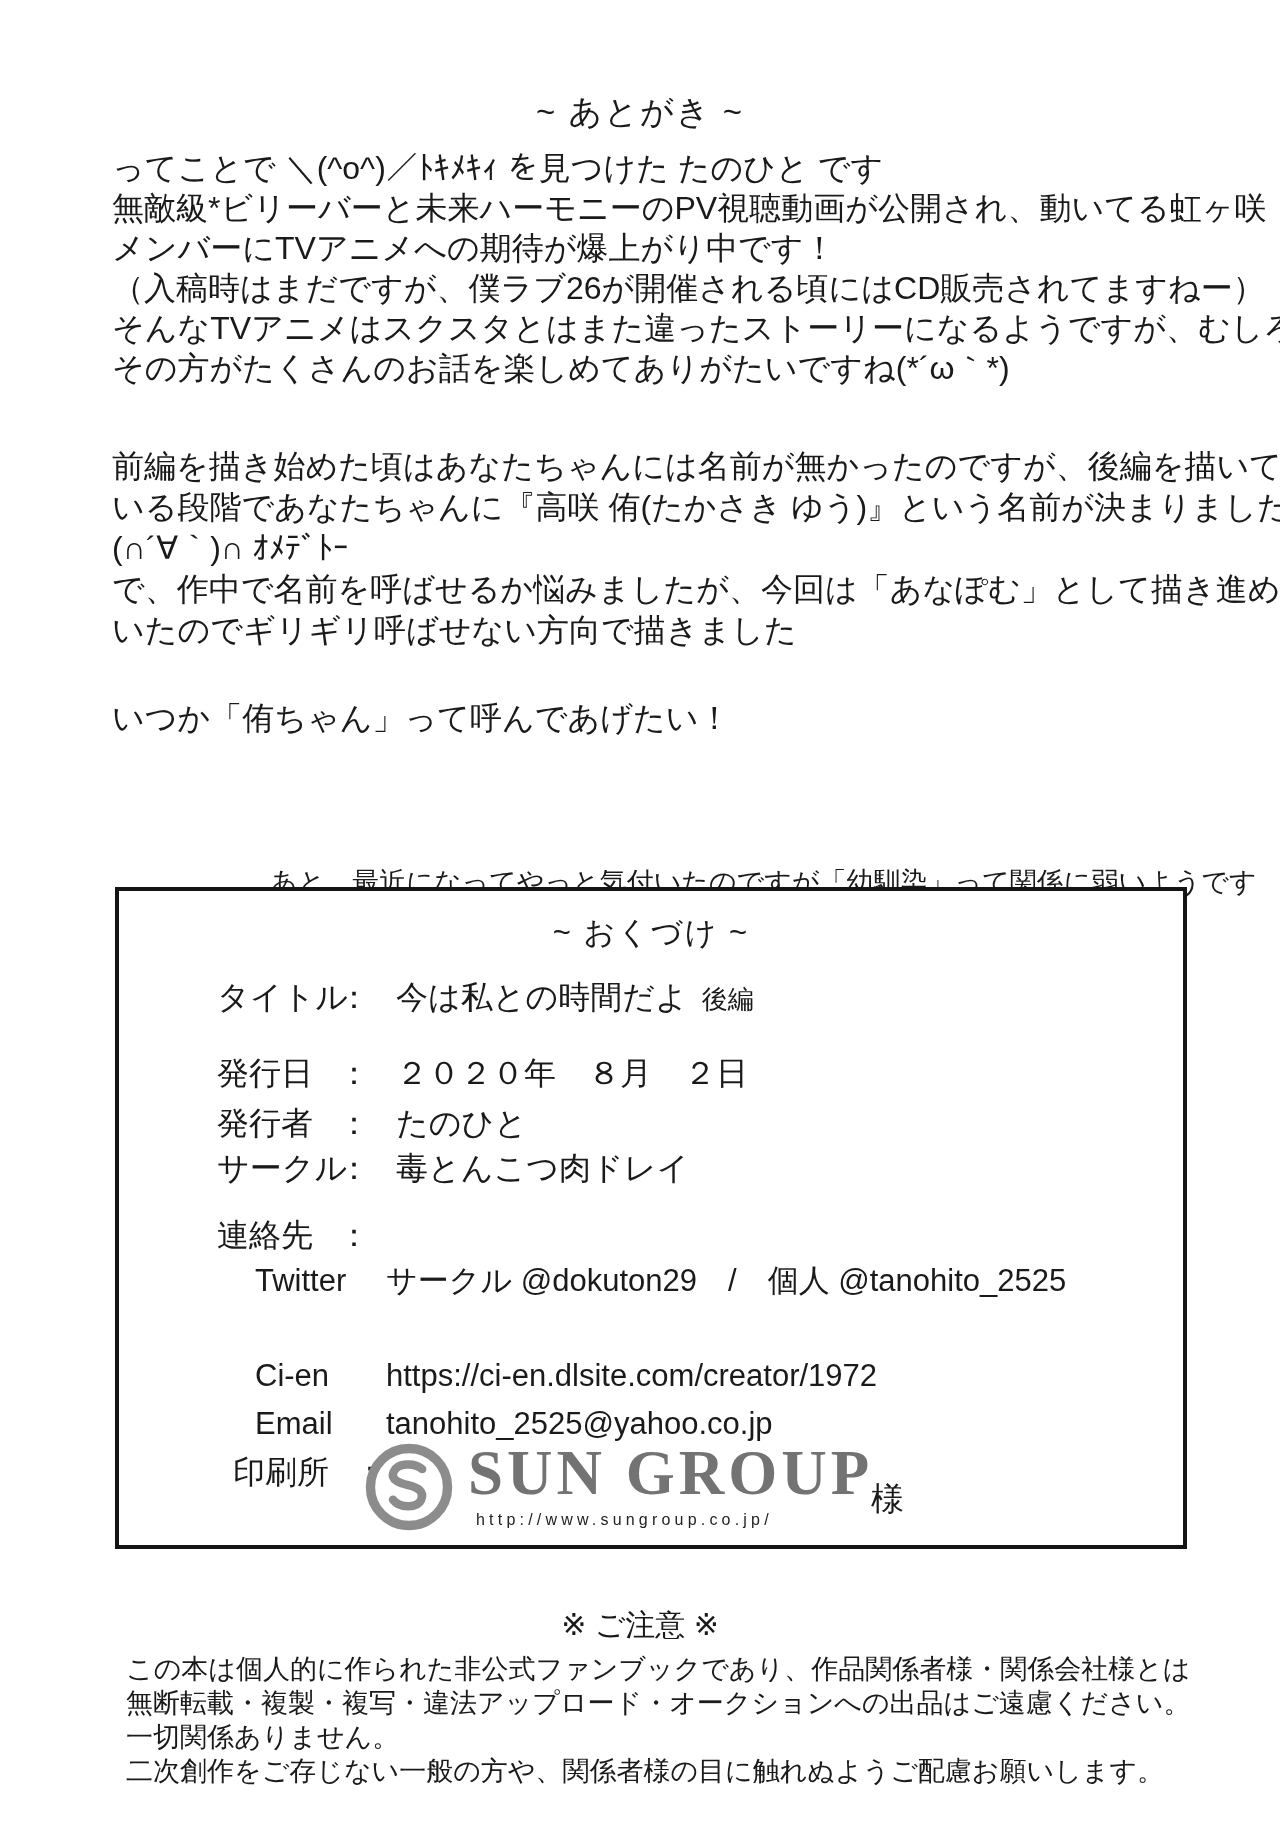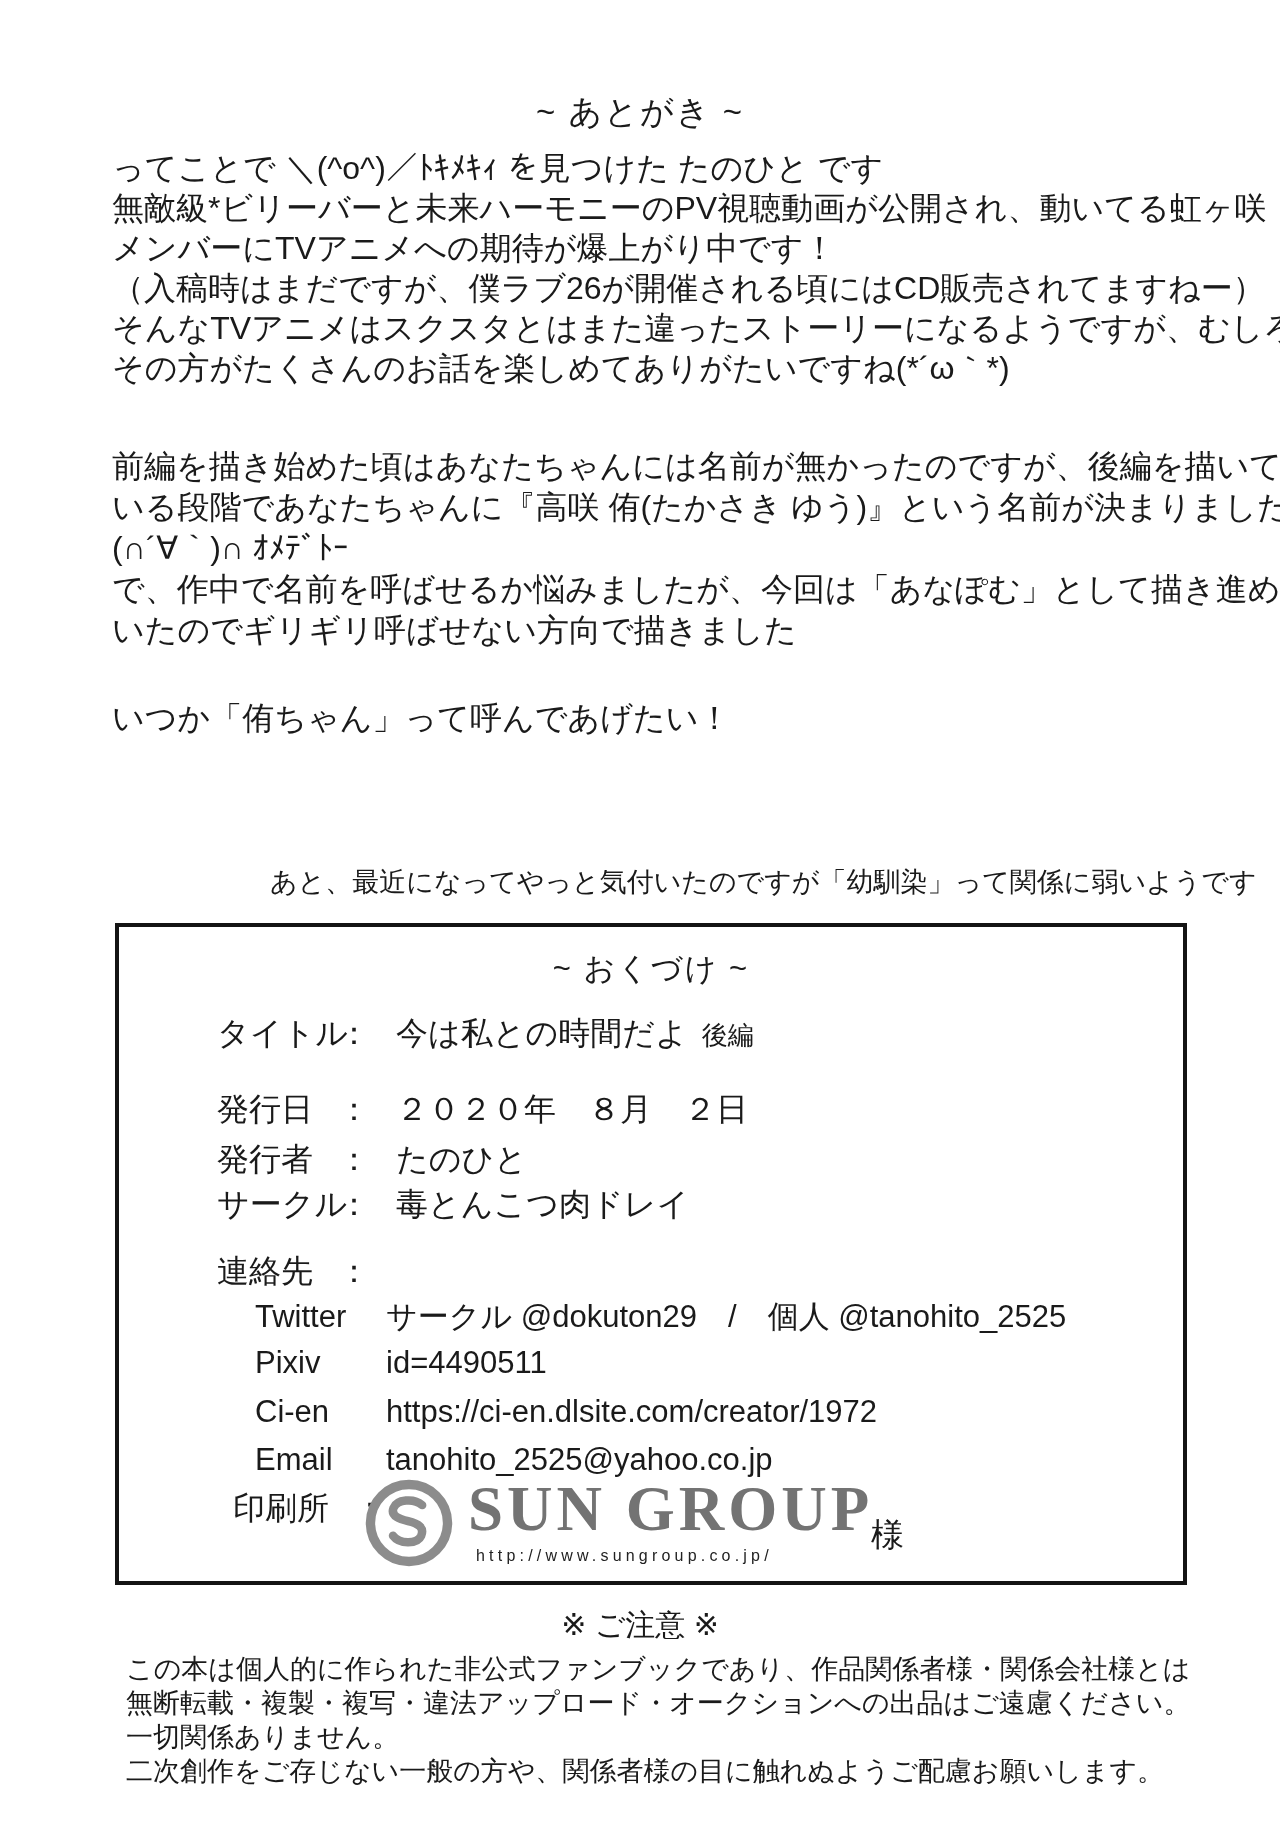--- a/index.html
+++ b/index.html
@@ -19,21 +19,21 @@
   .atogaki-title { top: 90px; font-size: 33px; font-weight: 400; letter-spacing: 2px; }
 
   .para { position: absolute; left: 112px; font-size: 32px; line-height: 41px; white-space: nowrap; }
   .para-1 { top: 148px; line-height: 40px; }
   .para-2 { top: 446px; }
   .para-3 { top: 698px; }
   .para-4 { position: absolute; left: 270px; top: 864px; font-size: 27px; white-space: nowrap; }
 
   .colophon-box {
     position: absolute;
-    left: 115px; top: 923px;
+    left: 115px; top: 887px;
     width: 1072px; height: 662px;
     border: 4px solid #141414;
     background: #ffffff;
   }
   .oku-title { position: absolute; top: 21px; left: 0; width: 100%; text-align: center; font-size: 31px; letter-spacing: 2px; }
 
   .c-row { position: absolute; left: 98px; font-size: 32px; white-space: nowrap; }
   .c-row .lbl { display: inline-block; width: 121px; }
   .c-row .sep { display: inline-block; }
   .c-row .val { margin-left: 26px; }
@@ -116,23 +116,20 @@
       <span class="lbl">サークル</span><span class="sep">：</span><span class="val">毒とんこつ肉ドレイ</span>
     </div>
 
     <div class="c-row row-contact">
       <span class="lbl">連絡先</span><span class="sep">：</span>
     </div>
 
     <div class="contact-row contact-twitter">
       <span class="svc">Twitter</span><span>サークル @dokuton29　/　個人 @tanohito_2525</span>
     </div>
-    <div class="contact-row contact-pixiv">
-      <span class="svc">Pixiv</span><span>id=4490511</span>
-    </div>
     <div class="contact-row contact-cien">
       <span class="svc">Ci-en</span><span>https://ci-en.dlsite.com/creator/1972</span>
     </div>
     <div class="contact-row contact-email">
       <span class="svc">Email</span><span>tanohito_2525@yahoo.co.jp</span>
     </div>
 
     <div class="c-row row-printer">
       <span class="lbl">印刷所</span><span class="sep">：</span>
     </div>

